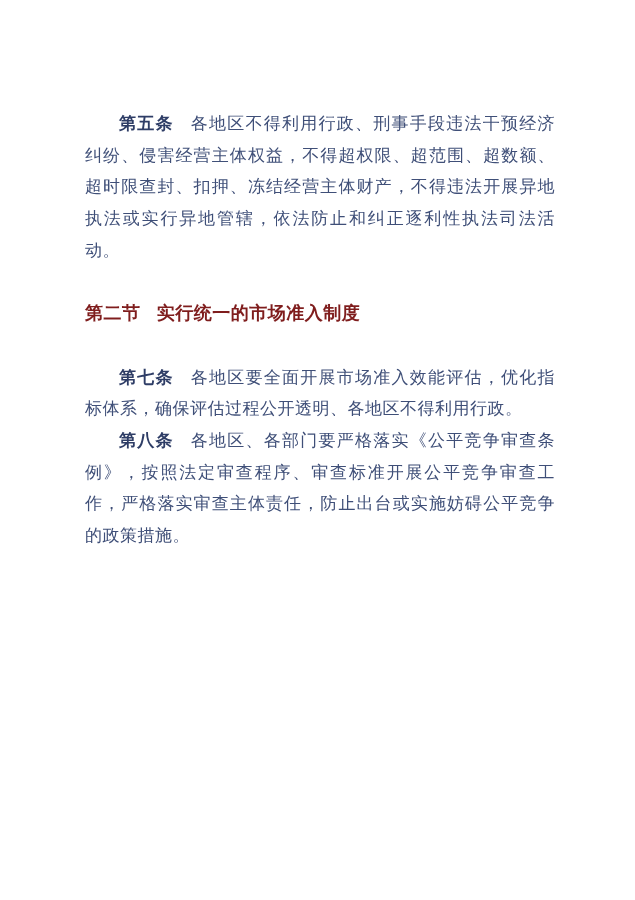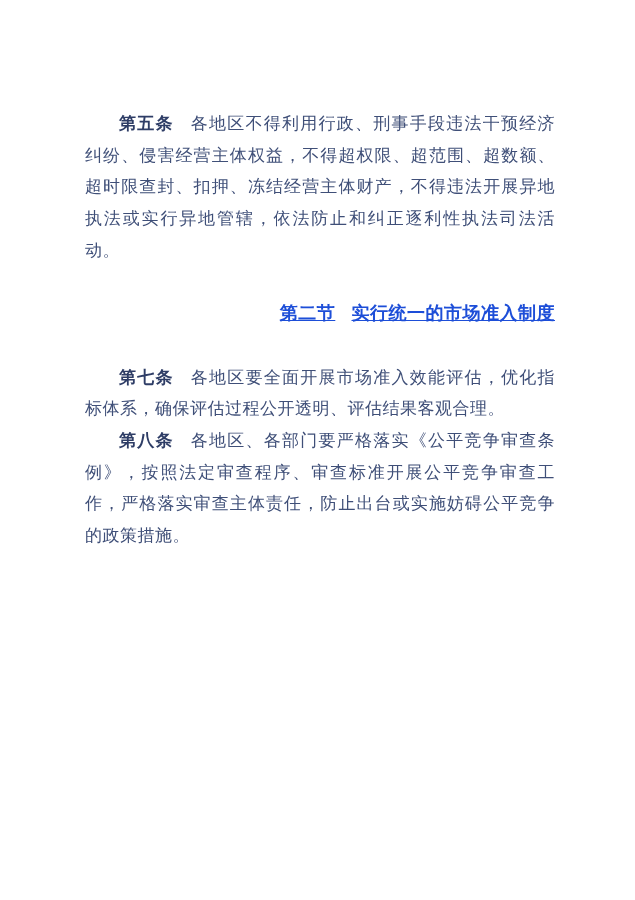--- a/index.html
+++ b/index.html
@@ -29,41 +29,40 @@
   .article .lead {
     font-weight: bold;
     color: #2e3d66;
     margin-right: 1em;
     font-family: Liberation Sans, sans-serif;
   }
   .section-heading {
     font-size: 18px;
     line-height: 31.7px;
     font-weight: bold;
-    color: #1d4ed8;
-    text-align: right;
+    color: #7f1d1d;
+    text-align: left;
     text-indent: 0;
     margin: 31.7px 0;
     font-family: "Liberation Sans", sans-serif;
     letter-spacing: 0.5px;
-    text-decoration: underline;
   }
   .section-heading .sec-num {
     margin-right: 0.9em;
   }
 </style>
 </head>
 <body>
 
 <div class="page">
 
   <p class="article"><span class="lead">第五条</span><span class="article-text">各地区不得利用行政、刑事手段违法干预经济纠纷、侵害经营主体权益，不得超权限、超范围、超数额、超时限查封、扣押、冻结经营主体财产，不得违法开展异地执法或实行异地管辖，依法防止和纠正逐利性执法司法活动。</span></p>
 
   <h2 class="section-heading"><span class="sec-num">第二节</span><span class="sec-title">实行统一的市场准入制度</span></h2>
 
 
-  <p class="article"><span class="lead">第七条</span><span class="article-text">各地区要全面开展市场准入效能评估，优化指标体系，确保评估过程公开透明、评估结果客观合理。</span></p>
+  <p class="article"><span class="lead">第七条</span><span class="article-text">各地区要全面开展市场准入效能评估，优化指标体系，确保评估过程公开透明、各地区不得利用行政。</span></p>
 
 
   <p class="article"><span class="lead">第八条</span><span class="article-text">各地区、各部门要严格落实《公平竞争审查条例》，按照法定审查程序、审查标准开展公平竞争审查工作，严格落实审查主体责任，防止出台或实施妨碍公平竞争的政策措施。</span></p>
 
 
 </div>
 
 </body></html>

